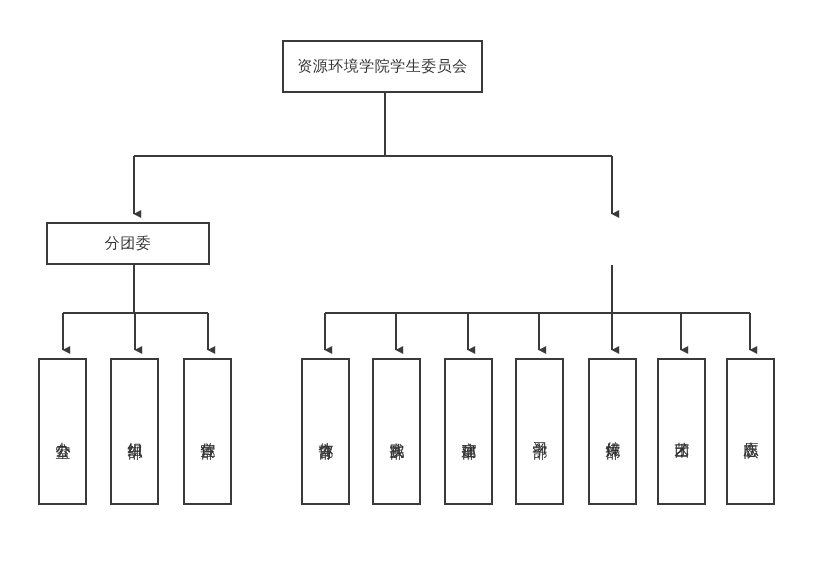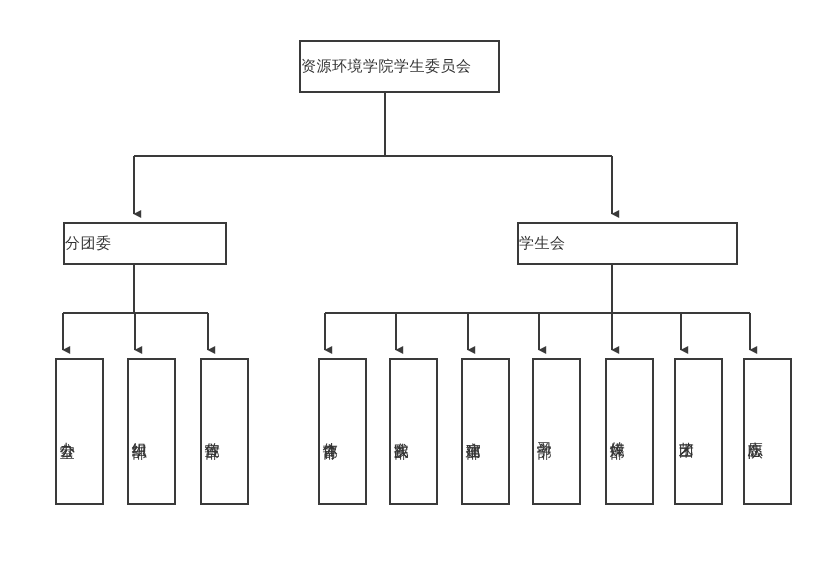--- a/index.html
+++ b/index.html
@@ -27,23 +27,22 @@
     height: 561px;
     pointer-events: none;
   }
   .node {
     position: absolute;
     box-sizing: border-box;
     background: #ffffff;
     border: 2px solid #3a3a3a;
     display: flex;
     align-items: center;
-    justify-content: flex-start;
+    justify-content: center;
     color: #333333;
-    margin-left: 17px;
   }
   .node-root {
     left: 282px;
     top: 40px;
     width: 201px;
     height: 53px;
   }
   .node-root .node-label {
     font-size: 15px;
     letter-spacing: 0.5px;
@@ -125,23 +124,20 @@
   </svg>
 
   <div class="node node-root">
     <span class="node-label">资源环境学院学生委员会</span>
   </div>
 
   <div class="node node-branch node-branch-left">
     <span class="node-label">分团委</span>
   </div>
 
-  <div class="node node-branch node-branch-right">
-    <span class="node-label">学生会</span>
-  </div>
 
   <div class="node node-leaf" style="left:38px;">
     <span class="node-label">办公室</span>
   </div>
   <div class="node node-leaf" style="left:110px;">
     <span class="node-label">组织部</span>
   </div>
   <div class="node node-leaf" style="left:183px;">
     <span class="node-label">宣传部</span>
   </div>

